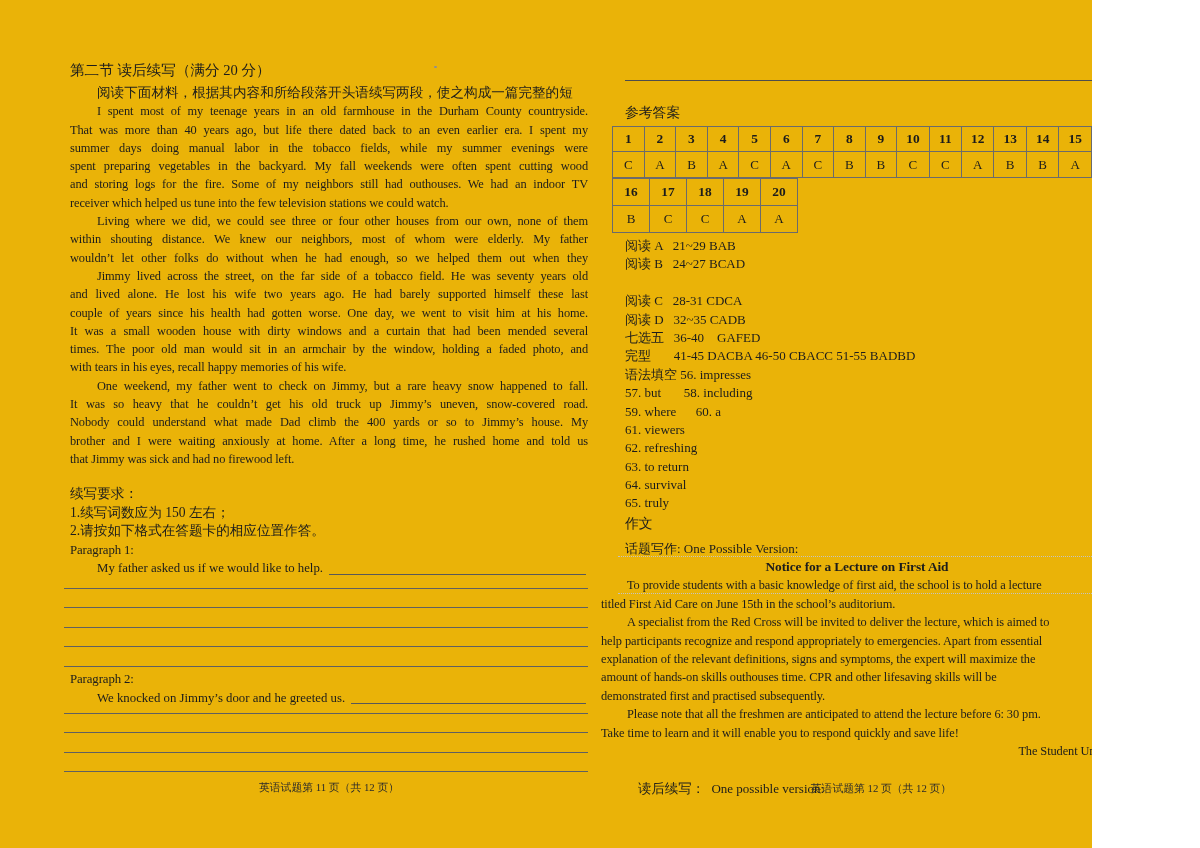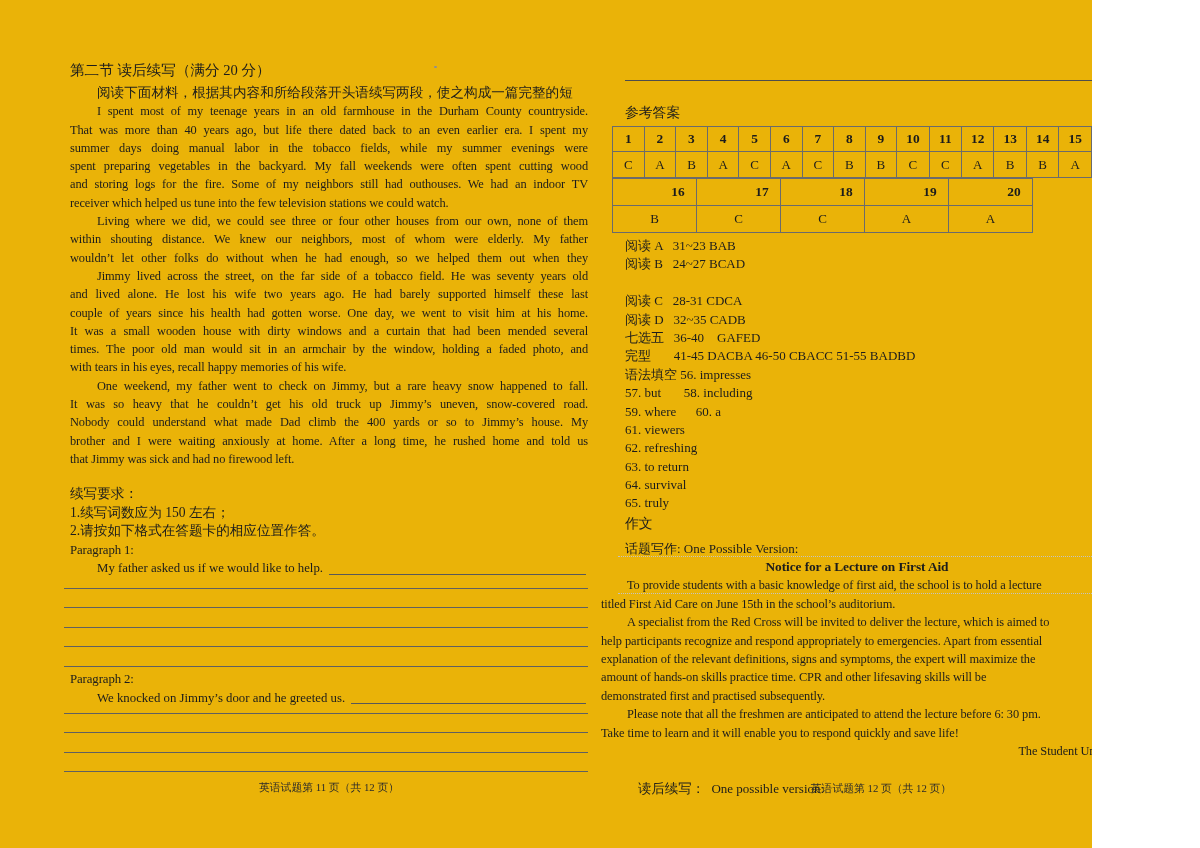--- a/index.html
+++ b/index.html
@@ -33,21 +33,21 @@
 
   
   #r-topline{left:625px;top:68px;width:511px;height:12px;border-bottom:1px solid #4d4d4d;}
   #r-heading{left:625px;top:103px;font-size:13.8px;height:19px;line-height:19px;}
   #r-tables{left:612px;top:126px;}
   table.anskey{border-collapse:collapse;table-layout:fixed;}
   table.anskey td{border:1px solid #6b6b6b;width:36px;text-align:center;padding:0;
                   font-size:13px;overflow:hidden;}
   table.anskey tr.numrow td{font-weight:bold;font-size:13.4px;height:24px;}
   table.anskey tr.letrow td{height:25px;}
-  #tbl2 tr.numrow td{height:26px;padding-left:47px;}
+  #tbl2 tr.numrow td{height:26px;}
   #tbl2 tr.letrow td{height:26px;}
   td.dsep{border-left:3px double #6b6b6b;}
 
   #key-list{left:625px;top:237px;width:520px;}
   .kline{height:18.4px;line-height:18.4px;font-size:13px;white-space:pre;overflow:hidden;}
   #essay-label{left:625px;top:514px;font-size:13.8px;height:19px;line-height:19px;}
   #topic-line{left:625px;top:540px;width:512px;font-size:13px;height:18px;line-height:18px;white-space:pre;}
   .scanline{height:0;border-top:1px dotted #c3c3c3;}
   #scan1{left:618px;top:556px;width:528px;}
   #scan2{left:618px;top:593px;width:528px;}
@@ -188,21 +188,21 @@
         <td>C</td>
         <td>C</td>
         <td>A</td>
         <td>A</td>
       </tr>
     </tbody>
       </table>
   </div>
 
   <div class="abs" id="key-list">
-    <div class="kline">阅读 A   31~23 BAB</div>
+    <div class="kline">阅读 A   21~29 BAB</div>
     <div class="kline">阅读 B   24~27 BCAD</div>
     <div class="kline"></div>
     <div class="kline">阅读 C   28-31 CDCA</div>
     <div class="kline">阅读 D   32~35 CADB</div>
     <div class="kline">七选五   36-40    GAFED</div>
     <div class="kline">完型       41-45 DACBA 46-50 CBACC 51-55 BADBD</div>
     <div class="kline">语法填空 56. impresses</div>
     <div class="kline">57. but       58. including</div>
     <div class="kline">59. where      60. a</div>
     <div class="kline">61. viewers</div>
@@ -217,21 +217,21 @@
   <div class="abs scanline" id="scan1"></div>
   <div class="abs scanline" id="scan2"></div>
 
   <div class="abs" id="essay-block">
     <div class="eline" id="notice-title">Notice for a Lecture on First Aid</div>
     <div class="eline eind">To provide students with a basic knowledge of first aid, the school is to hold a lecture</div>
     <div class="eline">titled First Aid Care on June 15th in the school’s auditorium.</div>
     <div class="eline eind">A specialist from the Red Cross will be invited to deliver the lecture, which is aimed to</div>
     <div class="eline">help participants recognize and respond appropriately to emergencies. Apart from essential</div>
     <div class="eline">explanation of the relevant definitions, signs and symptoms, the expert will maximize the</div>
-    <div class="eline">amount of hands-on skills practice time. CPR and other lifesaving skills will be</div>
+    <div class="eline">amount of hands-on skills outhouses time. CPR and other lifesaving skills will be</div>
     <div class="eline">demonstrated first and practised subsequently.</div>
     <div class="eline eind">Please note that all the freshmen are anticipated to attend the lecture before 6: 30 pm.</div>
     <div class="eline">Take time to learn and it will enable you to respond quickly and save life!</div>
     <div class="eline" id="signature">The Student Union</div>
   </div>
 
   <div class="abs" id="cont-line">
     <span class="zh">读后续写：</span><span>  One possible version:</span>
   </div>
 

